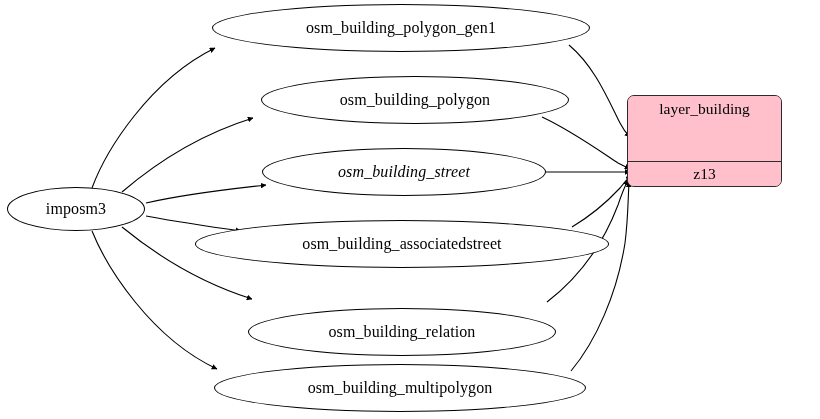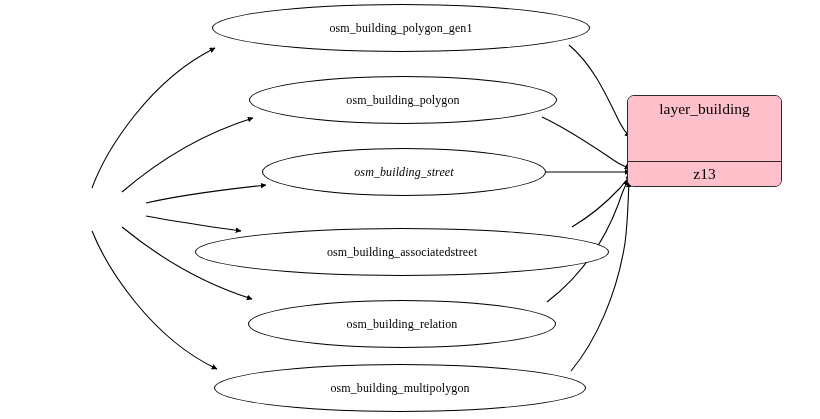--- a/index.html
+++ b/index.html
@@ -30,21 +30,21 @@
     box-sizing: border-box;
     border: 1.1px solid #000000;
     border-radius: 50%;
     background: #ffffff;
     display: flex;
     align-items: center;
     justify-content: center;
     color: #000000;
   }
   .node-label {
-    font-size: 12px;
+    font-size: 16px;
     line-height: 1;
     white-space: nowrap;
     letter-spacing: 0.1px;
   }
   #record-node {
     position: absolute;
     box-sizing: border-box;
     border: 1.3px solid #2b2b2b;
     border-radius: 7px;
     background: #ffc0cb;
@@ -98,38 +98,41 @@
 
     <path d="M 546,172 L 630,172" fill="none" stroke="#000000" stroke-width="1.1" marker-end="url(#arrow)"></path>
 
     <path d="M 572,227 C 592,215 606,203 620,188 624,183 627,179 631,176" fill="none" stroke="#000000" stroke-width="1.1" marker-end="url(#arrow)"></path>
 
     <path d="M 547,302 C 577,279 602,247 618,205 621,196 624,188 628,180" fill="none" stroke="#000000" stroke-width="1.1" marker-end="url(#arrow)"></path>
 
     <path d="M 571,371 C 596,341 617,294 625,243 628,220 628,200 629,182" fill="none" stroke="#000000" stroke-width="1.1" marker-end="url(#arrow)"></path>
   </svg>
 
+  <div class="node-ellipse" style="left:7px; top:187px; width:138px; height:44px;">
+    <span class="node-label">imposm3</span>
+  </div>
 
   <div class="node-ellipse" style="left:212px; top:4px; width:378px; height:48px;">
     <span class="node-label">osm_building_polygon_gen1</span>
   </div>
 
-  <div class="node-ellipse" style="left:249px; top:76px; width:308px; height:48px;">
+  <div class="node-ellipse" style="left:261px; top:76px; width:308px; height:48px;">
     <span class="node-label">osm_building_polygon</span>
   </div>
 
   <div class="node-ellipse" style="left:262px; top:148px; width:284px; height:48px;font-style:italic;">
     <span class="node-label">osm_building_street</span>
   </div>
 
-  <div class="node-ellipse" style="left:195px; top:228px; width:414px; height:48px;">
+  <div class="node-ellipse" style="left:195px; top:220px; width:414px; height:48px;">
     <span class="node-label">osm_building_associatedstreet</span>
   </div>
 
-  <div class="node-ellipse" style="left:248px; top:300px; width:308px; height:48px;justify-content:center;">
+  <div class="node-ellipse" style="left:248px; top:308px; width:308px; height:48px;justify-content:center;">
     <span class="node-label">osm_building_relation</span>
   </div>
 
   <div class="node-ellipse" style="left:214px; top:364px; width:372px; height:48px;text-align:center;">
     <span class="node-label">osm_building_multipolygon</span>
   </div>
 
   <div id="record-node" style="left:627px; top:95px; width:155px; height:92px;">
     <div class="record-row">
       <span>layer_building</span>

